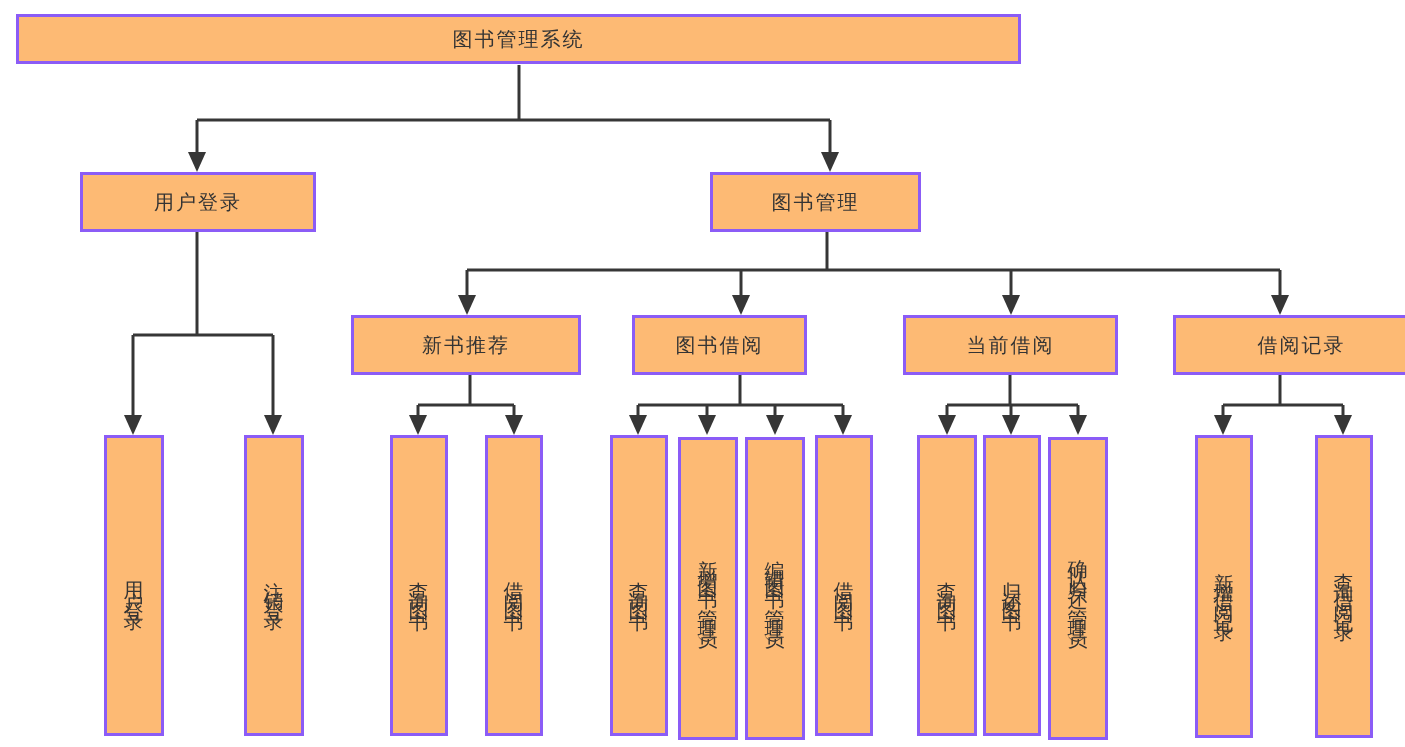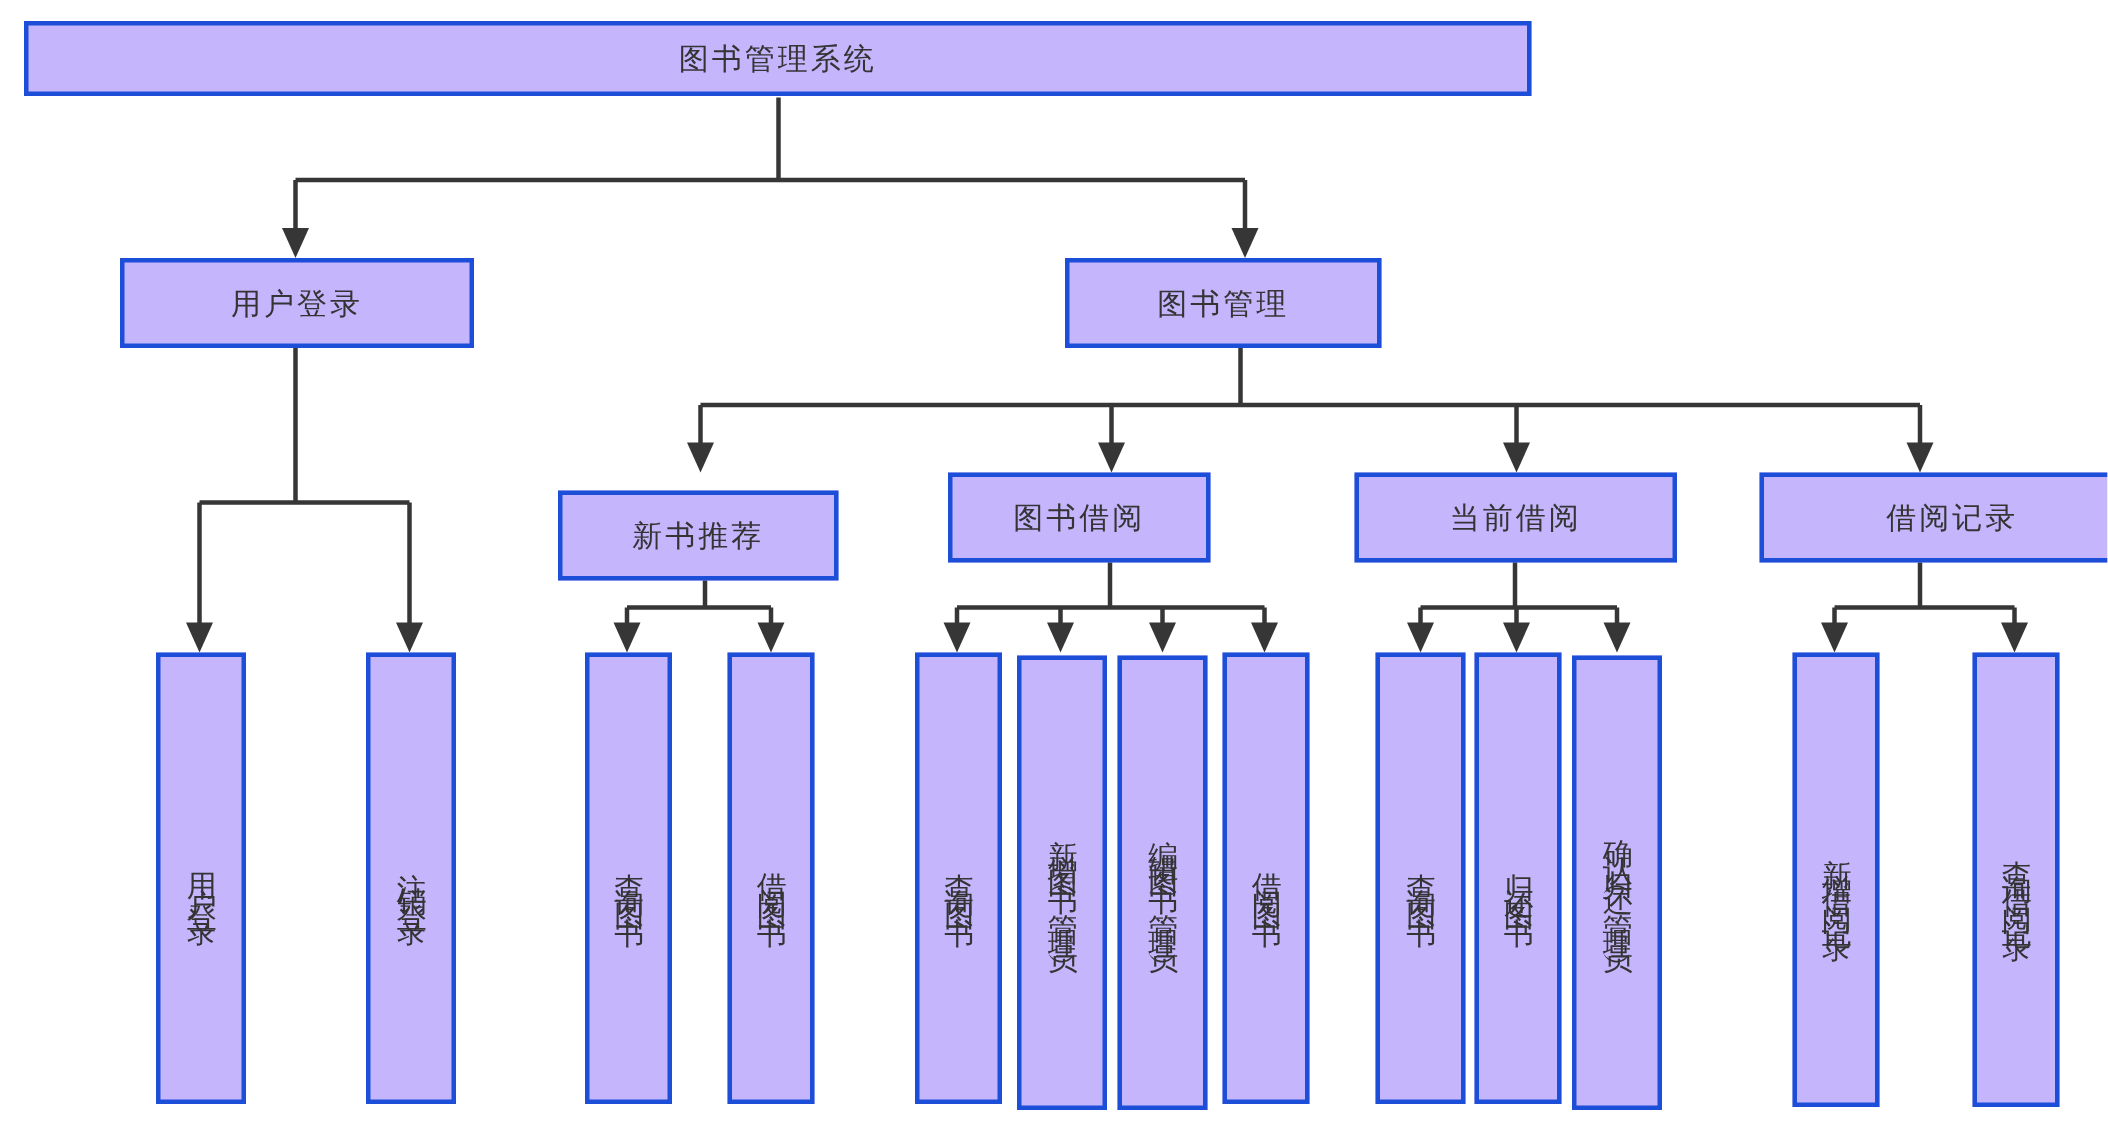--- a/index.html
+++ b/index.html
@@ -17,22 +17,22 @@
   }
   .connectors {
     position: absolute;
     left: 0;
     top: 0;
     pointer-events: none;
   }
   .box {
     position: absolute;
     box-sizing: border-box;
-    background: #c4b5fd;
-    border: 3px solid #1d4ed8;
+    background: #fdba74;
+    border: 3px solid #8b5cf6;
     color: #343434;
     display: flex;
     align-items: center;
     justify-content: center;
   }
   .h-box {
     font-size: 20px;
     letter-spacing: 2px;
     white-space: nowrap;
   }
@@ -147,21 +147,21 @@
     <span>图书管理系统</span>
   </div>
 
   <div class="box h-box" style="left:80px; top:172px; width:236px; height:60px;">
     <span>用户登录</span>
   </div>
   <div class="box h-box" style="left:710px; top:172px; width:211px; height:60px;">
     <span>图书管理</span>
   </div>
 
-  <div class="box h-box" style="left:372px; top:315px; width:187px; height:60px;margin-top:12px;">
+  <div class="box h-box" style="left:351px; top:315px; width:230px; height:60px;">
     <span>新书推荐</span>
   </div>
   <div class="box h-box" style="left:632px; top:315px; width:175px; height:60px;">
     <span>图书借阅</span>
   </div>
   <div class="box h-box" style="left:903px; top:315px; width:215px; height:60px;font-family:Liberation Serif, serif;">
     <span>当前借阅</span>
   </div>
   <div class="box h-box" style="left:1173px; top:315px; width:257px; height:60px;">
     <span>借阅记录</span>

